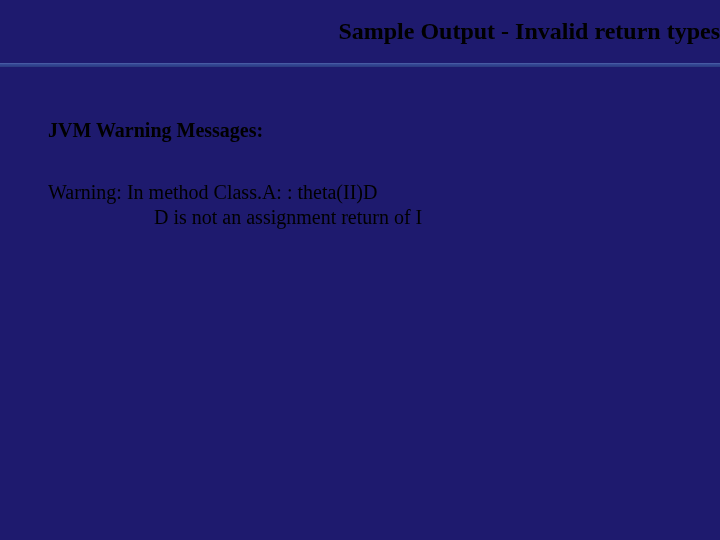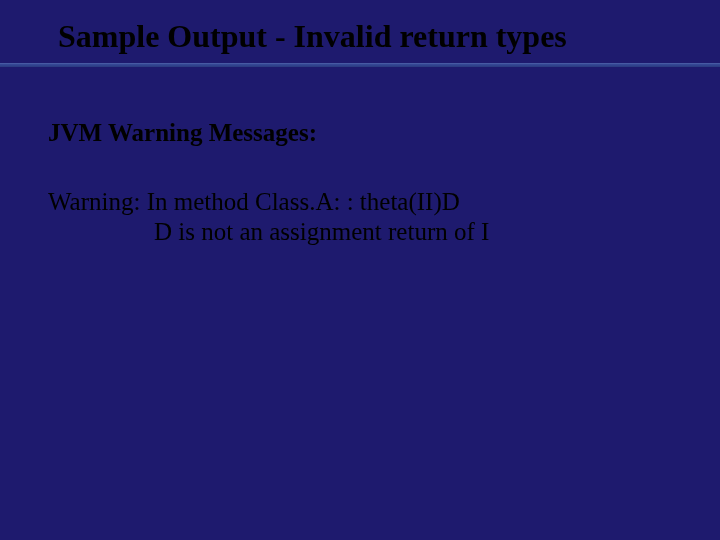--- a/index.html
+++ b/index.html
@@ -15,39 +15,40 @@
     height: 540px;
     position: relative;
   }
   .title-wrap {
     position: absolute;
     top: 18px;
     left: 0;
     width: 720px;
   }
   .title {
-    font-size: 32px;
+    font-size: 24px;
     font-weight: bold;
     color: #000;
     padding-left: 58px;
-    padding-bottom: 8px;
+    padding-bottom: 18px;
+    text-align: right;
   }
   .title-underline {
     height: 4px;
     width: 720px;
     background: linear-gradient(to bottom, #3a4fa0 0%, #2a3a80 100%);
     box-shadow: 0 1px 0 rgba(255,255,255,0.08) inset;
   }
   .content {
     position: absolute;
     top: 118px;
     left: 48px;
     width: 620px;
     color: #000;
-    font-size: 25px;
+    font-size: 20px;
     line-height: 1.22;
   }
   .heading {
     font-weight: bold;
     margin-bottom: 38px;
   }
   .warn-block {
     margin-bottom: 34px;
   }
   .warn-first { display: block; }

